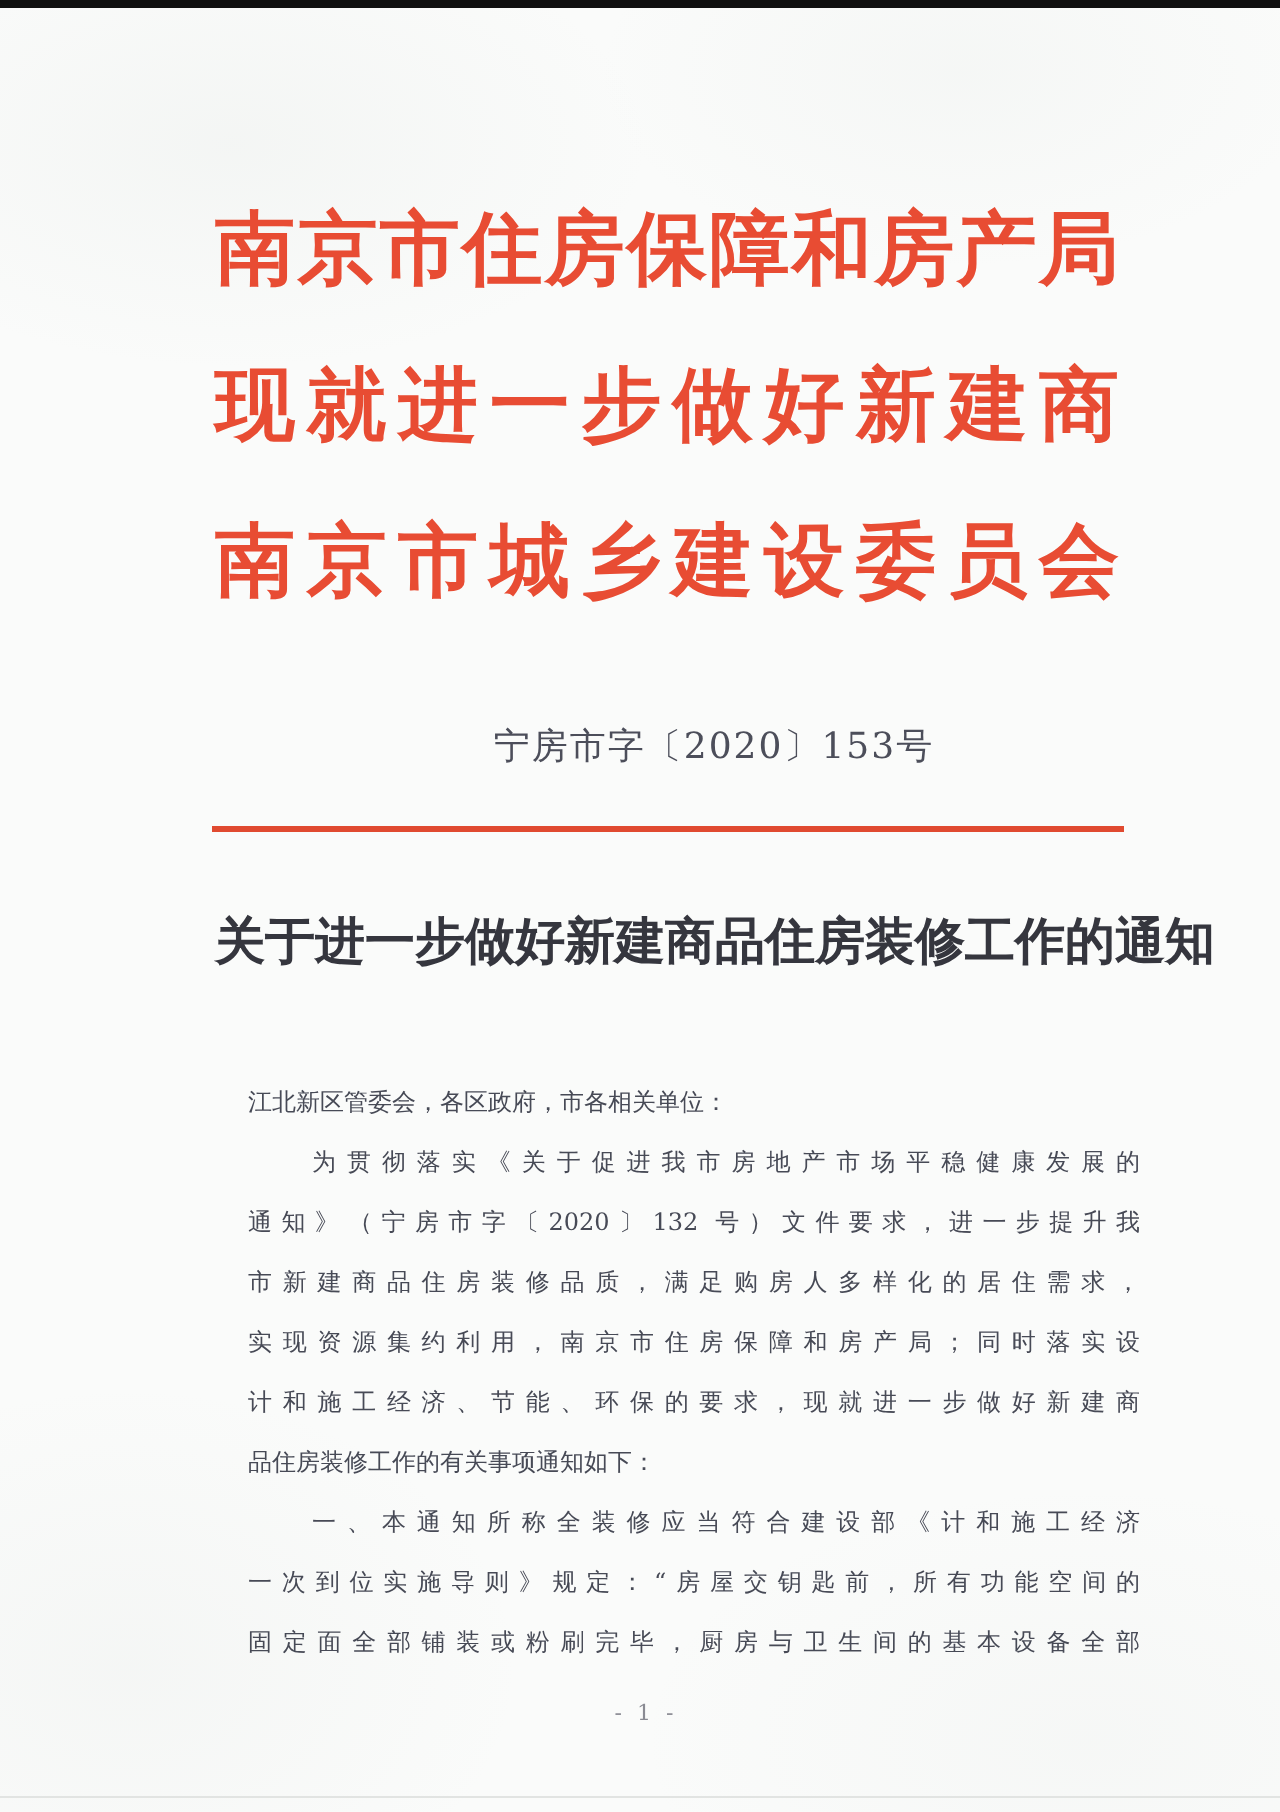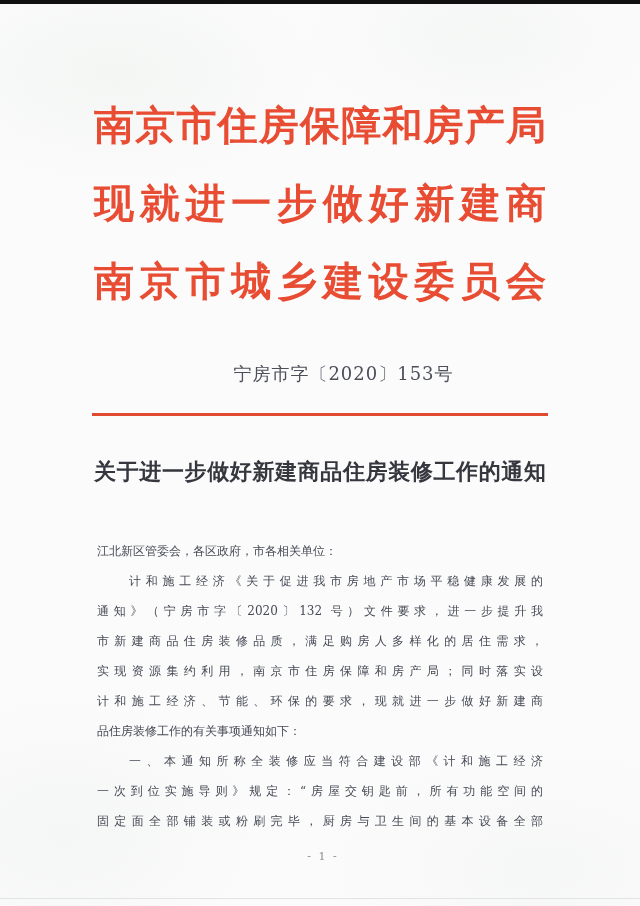--- a/index.html
+++ b/index.html
@@ -12,20 +12,21 @@
     position: relative;
     width: 640px;
     height: 906px;
     overflow: hidden;
     background-color: #fafbfa;
     background-image:
       radial-gradient(ellipse 300px 160px at 18% 8%, rgba(188,198,192,0.10), transparent 70%),
       radial-gradient(ellipse 260px 140px at 75% 4%, rgba(188,198,192,0.08), transparent 70%),
       radial-gradient(ellipse 280px 200px at 10% 92%, rgba(190,198,194,0.09), transparent 70%),
       radial-gradient(ellipse 320px 180px at 85% 96%, rgba(190,198,194,0.07), transparent 70%);
+    padding-left: 27px;
   }
   .scan-top-edge {
     position: absolute; top: 0; left: 0;
     width: 640px; height: 4px;
     background: #101010;
   }
   .scan-bottom-line {
     position: absolute; left: 0; bottom: 7px;
     width: 640px; height: 1px;
     background: #e2e4e2;
@@ -53,21 +54,21 @@
   }
   .red-divider {
     width: 456px;
     margin: 25px auto 0;
     height: 0;
     border-top: 3px solid #e04a30;
   }
   .doc-title {
     width: 452px;
     margin: 40px auto 0;
-    font-size: 22px;
+    font-size: 25px;
     font-weight: 700;
     line-height: 30px;
     color: #35363e;
     text-align: justify;
     text-align-last: justify;
     white-space: nowrap;
   }
   .body-text {
     width: 446px;
     margin: 50px 0 0 97px;
@@ -109,21 +110,21 @@
   </header>
 
   <div class="doc-number">宁房市字〔2020〕153号</div>
 
   <div class="red-divider"></div>
 
   <h1 class="doc-title">关于进一步做好新建商品住房装修工作的通知</h1>
 
   <main class="body-text">
     <p class="line">江北新区管委会，各区政府，市各相关单位：</p>
-    <p class="line justify indent">计和施工经济《关于促进我市房地产市场平稳健康发展的</p>
+    <p class="line justify indent">为贯彻落实《关于促进我市房地产市场平稳健康发展的</p>
     <p class="line justify">通知》（宁房市字〔2020〕132 号）文件要求，进一步提升我</p>
     <p class="line justify">市新建商品住房装修品质，满足购房人多样化的居住需求，</p>
     <p class="line justify">实现资源集约利用，南京市住房保障和房产局；同时落实设</p>
     <p class="line justify">计和施工经济、节能、环保的要求，现就进一步做好新建商</p>
     <p class="line">品住房装修工作的有关事项通知如下：</p>
     <p class="line justify indent">一、本通知所称全装修应当符合建设部《计和施工经济</p>
     <p class="line justify">一次到位实施导则》规定：“房屋交钥匙前，所有功能空间的</p>
     <p class="line justify">固定面全部铺装或粉刷完毕，厨房与卫生间的基本设备全部</p>
   </main>
 

